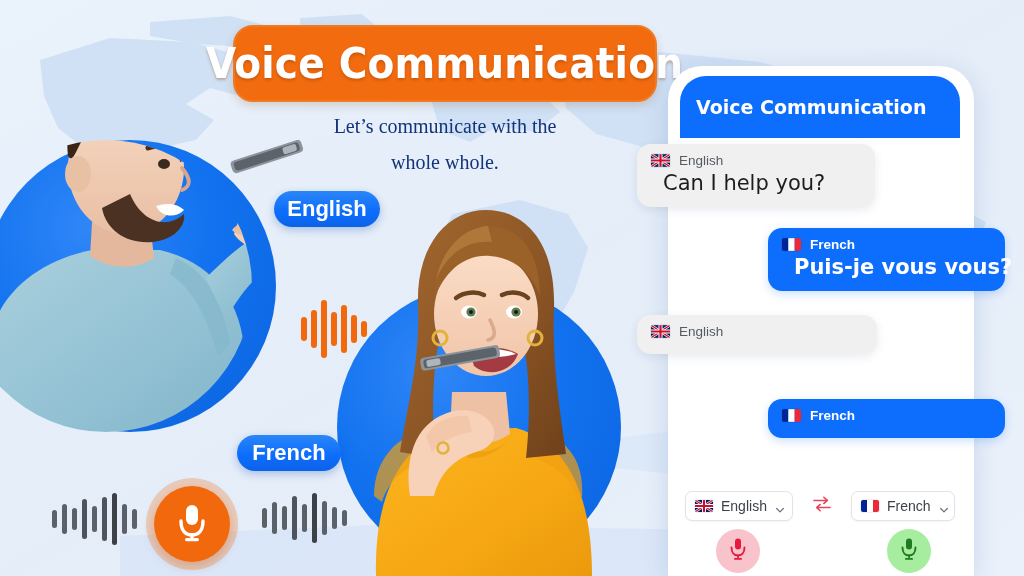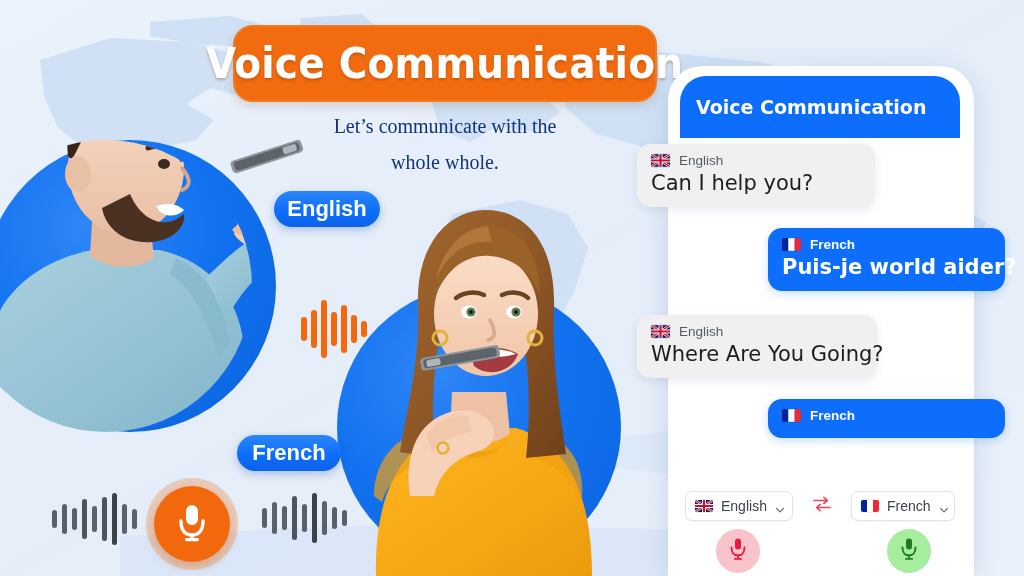--- a/index.html
+++ b/index.html
@@ -134,20 +134,21 @@
     display: flex; align-items: center; gap: 9px;
     margin-bottom: 3px;
   }
   .bubble .meta .lbl { font-size: 13.5px; }
   .bubble.in .meta .lbl { color: #555b63; }
   .bubble.out .meta .lbl { color: #ffffff; font-weight: 600; }
   .bubble .msg {
     font-size: 21px;
     font-family: "DejaVu Sans", sans-serif;
     white-space: nowrap;
+    margin-left: 12px;
   }
   .bubble.in .msg { color: #1d1d1f; }
   .bubble.out .msg { color: #ffffff; font-weight: 600; text-align: right; }
 
   #bubble-1 { left: 637px; top: 144px; width: 238px; }
   #bubble-2 { left: 768px; top: 228px; width: 237px; }
   #bubble-3 { left: 637px; top: 315px; width: 240px; }
   #bubble-4 { left: 768px; top: 399px; width: 237px; }
 
   
@@ -449,37 +450,36 @@
     <div class="meta">
       <span class="flag">
         <svg width="19" height="13" viewBox="0 0 60 40">
           <rect width="20" height="40" fill="#002395"></rect>
           <rect x="20" width="20" height="40" fill="#ffffff"></rect>
           <rect x="40" width="20" height="40" fill="#ED2939"></rect>
         </svg>
       </span>
       <span class="lbl">French</span>
     </div>
-    <div class="msg">Puis-je world aider?</div>
+    <div class="msg">Puis-je vous vous?</div>
   </div>
 
   <div id="bubble-3" class="bubble in">
     <div class="meta">
       <span class="flag">
         <svg width="19" height="13" viewBox="0 0 60 40">
           <rect width="60" height="40" fill="#012169"></rect>
           <path d="M0 0 L60 40 M60 0 L0 40" stroke="#fff" stroke-width="8"></path>
           <path d="M0 0 L60 40 M60 0 L0 40" stroke="#C8102E" stroke-width="4"></path>
           <path d="M30 0 V40 M0 20 H60" stroke="#fff" stroke-width="13"></path>
           <path d="M30 0 V40 M0 20 H60" stroke="#C8102E" stroke-width="7"></path>
         </svg>
       </span>
       <span class="lbl">English</span>
     </div>
-    <div class="msg">Where Are You Going?</div>
   </div>
 
   <div id="bubble-4" class="bubble out">
     <div class="meta">
       <span class="flag">
         <svg width="19" height="13" viewBox="0 0 60 40">
           <rect width="20" height="40" fill="#002395"></rect>
           <rect x="20" width="20" height="40" fill="#ffffff"></rect>
           <rect x="40" width="20" height="40" fill="#ED2939"></rect>
         </svg>

